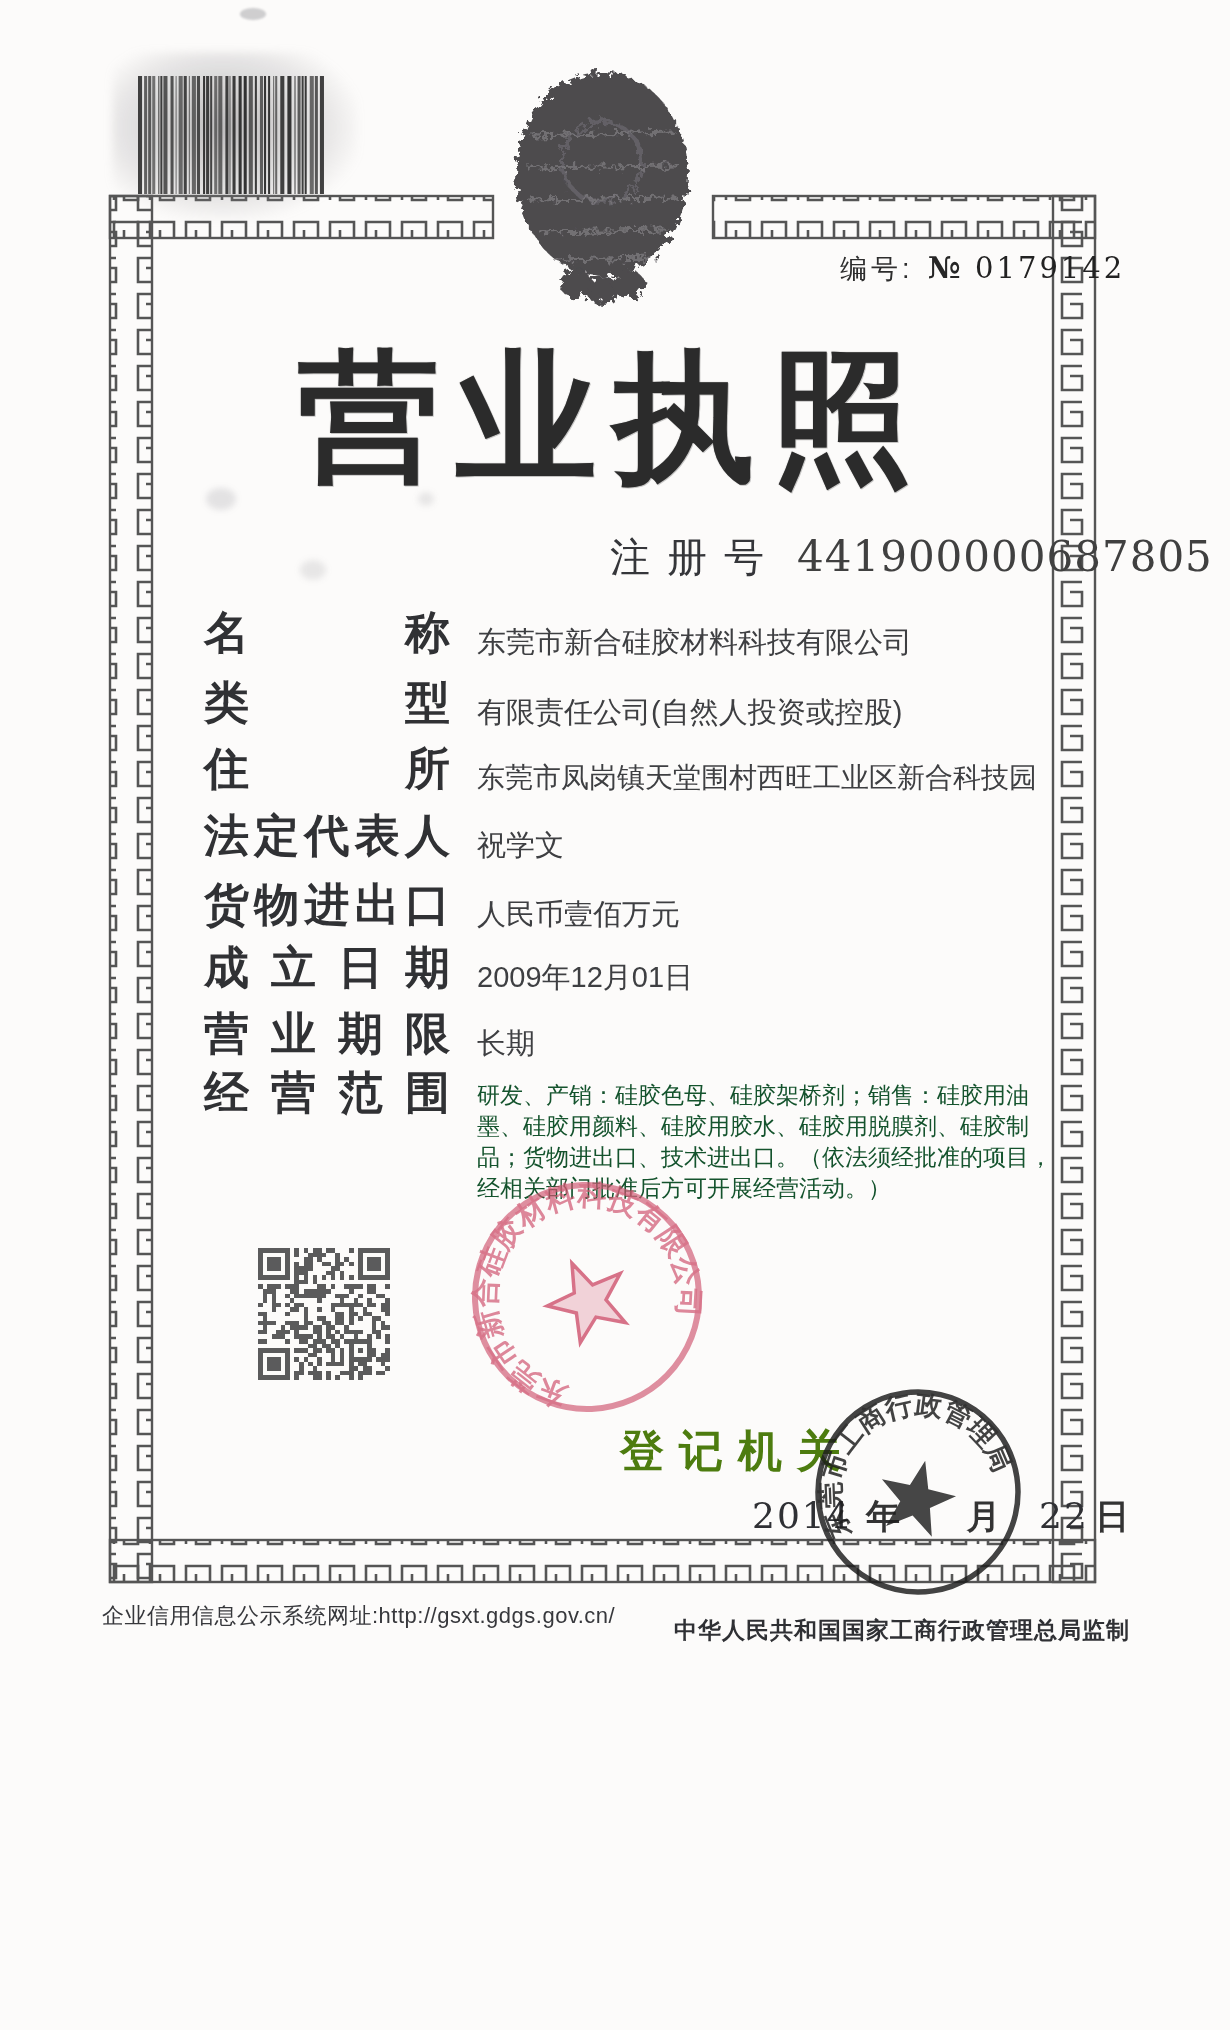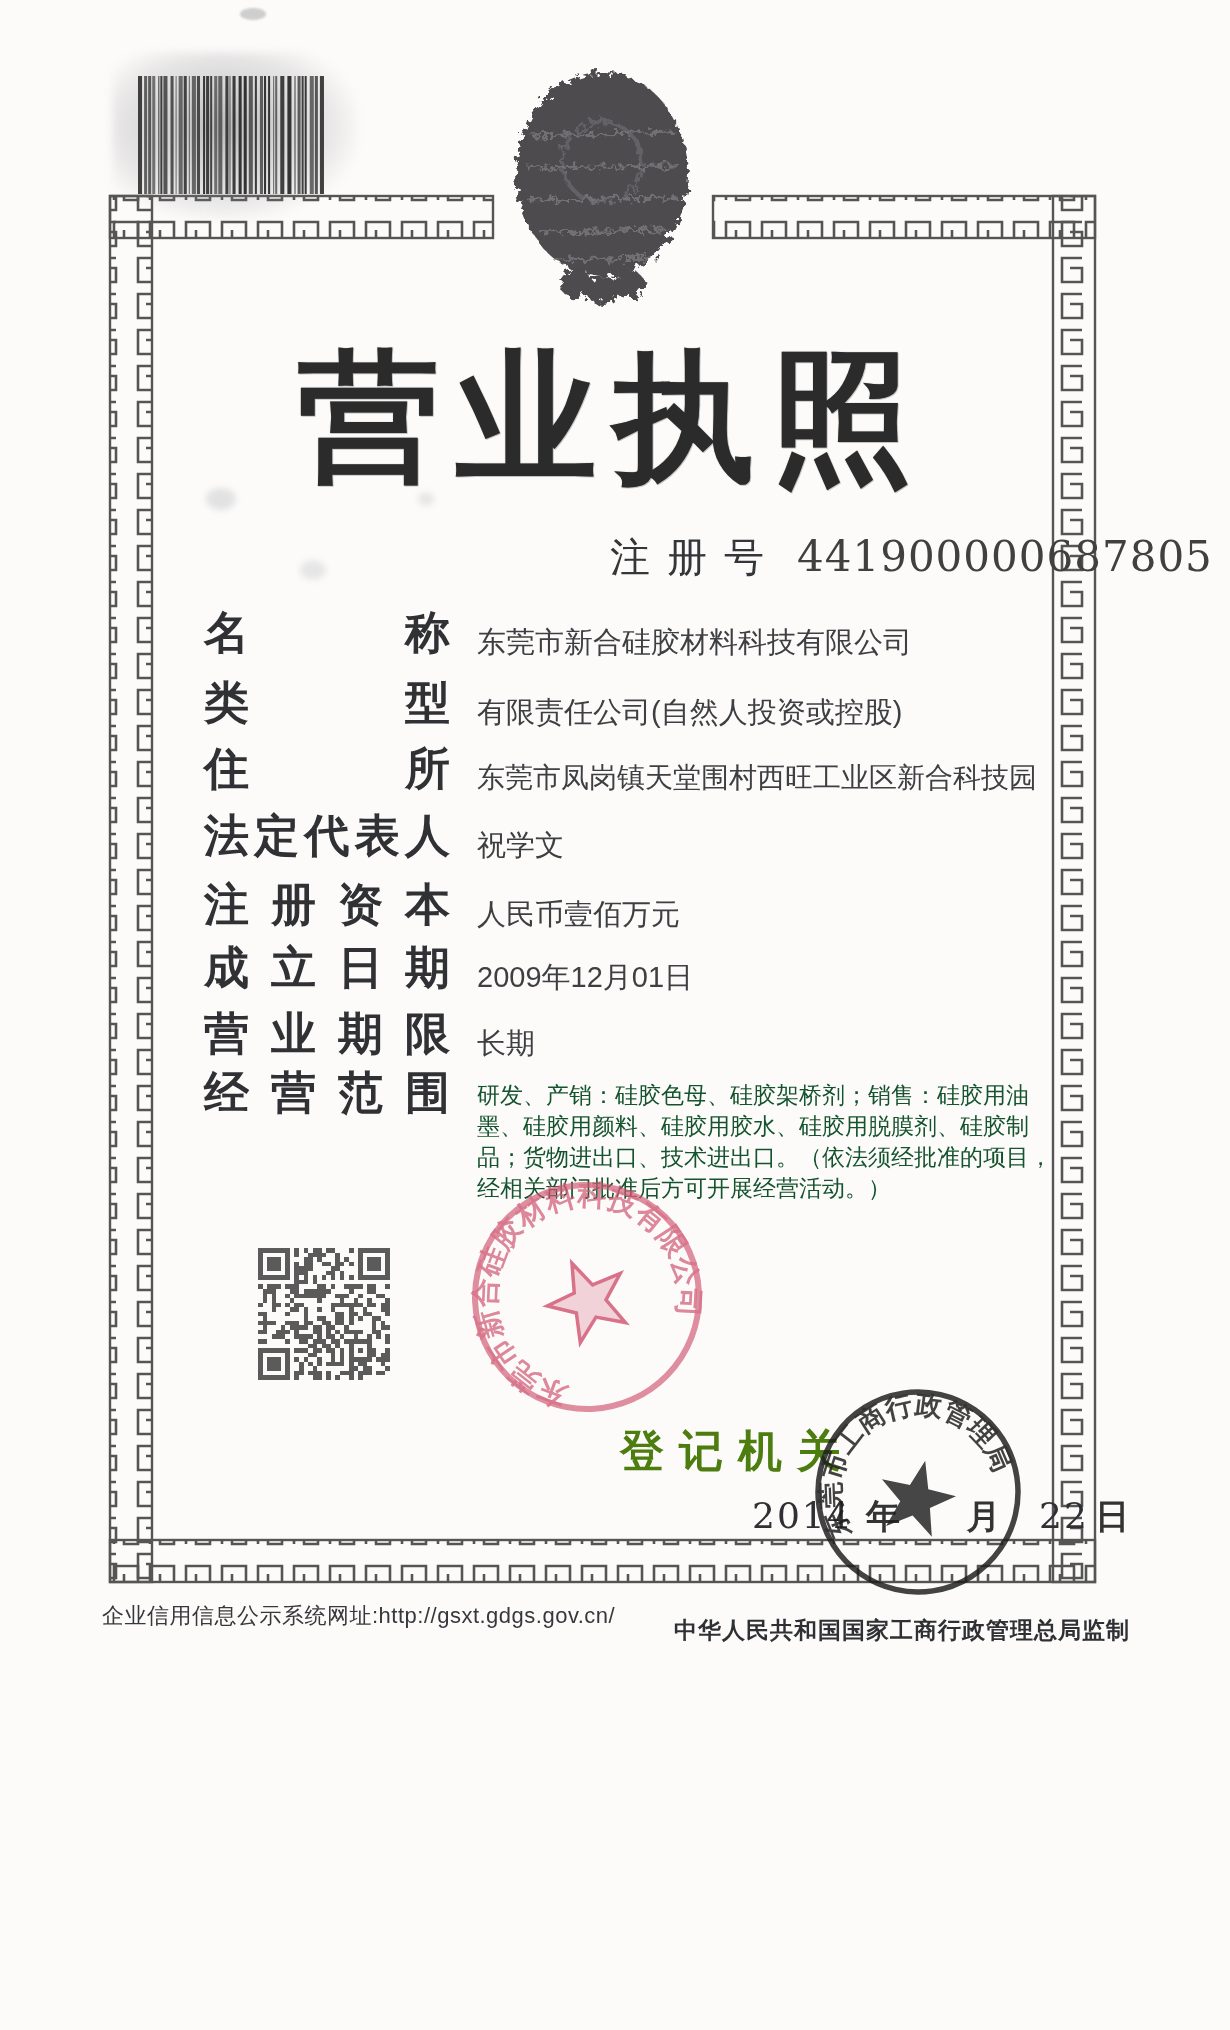--- a/index.html
+++ b/index.html
@@ -182,20 +182,25 @@
           <line x1="28" y1="102" x2="182" y2="100"></line>
           <line x1="30" y1="134" x2="180" y2="132"></line>
           <line x1="40" y1="166" x2="170" y2="164"></line>
           <line x1="56" y1="194" x2="156" y2="192"></line>
         </g>
         <circle cx="104" cy="96" r="40" fill="none" stroke="#77757a" stroke-width="4" opacity="0.55"></circle>
       </g>
     </svg>
   </div>
 
+  <div class="serial">
+    <span class="s-label">编号:</span>
+    <span class="s-no">№</span>
+    <span class="s-num">0179142</span>
+  </div>
 
   <div class="title">
     <span>营</span>
     <span>业</span>
     <span>执</span>
     <span>照</span>
   </div>
 
   <div class="regline">
     <span class="r-label">注册号</span>
@@ -212,21 +217,21 @@
   </div>
   <div class="row row-zhusuo" id="row-addr">
     <div class="f-label">住所</div>
     <div class="f-value">东莞市凤岗镇天堂围村西旺工业区新合科技园</div>
   </div>
   <div class="row" id="row-legal">
     <div class="f-label">法定代表人</div>
     <div class="f-value">祝学文</div>
   </div>
   <div class="row" id="row-capital">
-    <div class="f-label">注册资本</div>
+    <div class="f-label">货物进出口</div>
     <div class="f-value">人民币壹佰万元</div>
   </div>
   <div class="row" id="row-est">
     <div class="f-label">成立日期</div>
     <div class="f-value">2009年12月01日</div>
   </div>
   <div class="row" id="row-term">
     <div class="f-label">营业期限</div>
     <div class="f-value">长期</div>
   </div>

